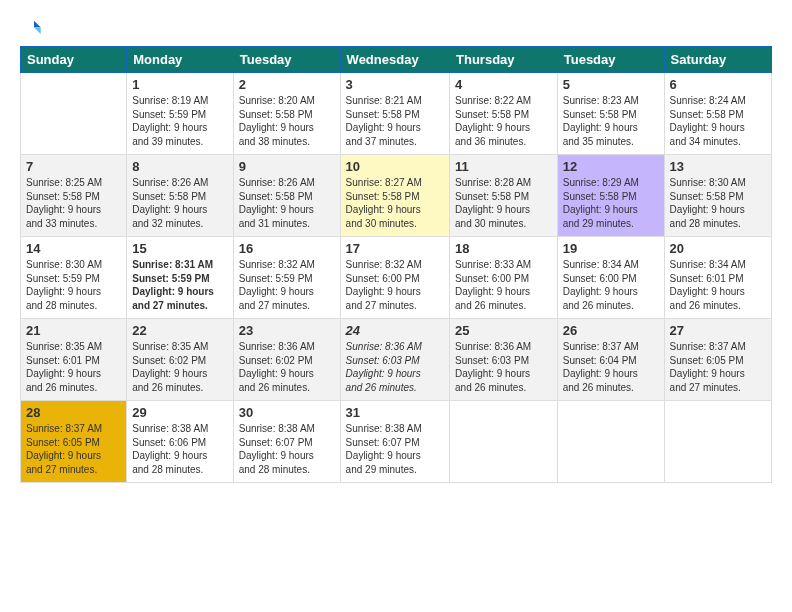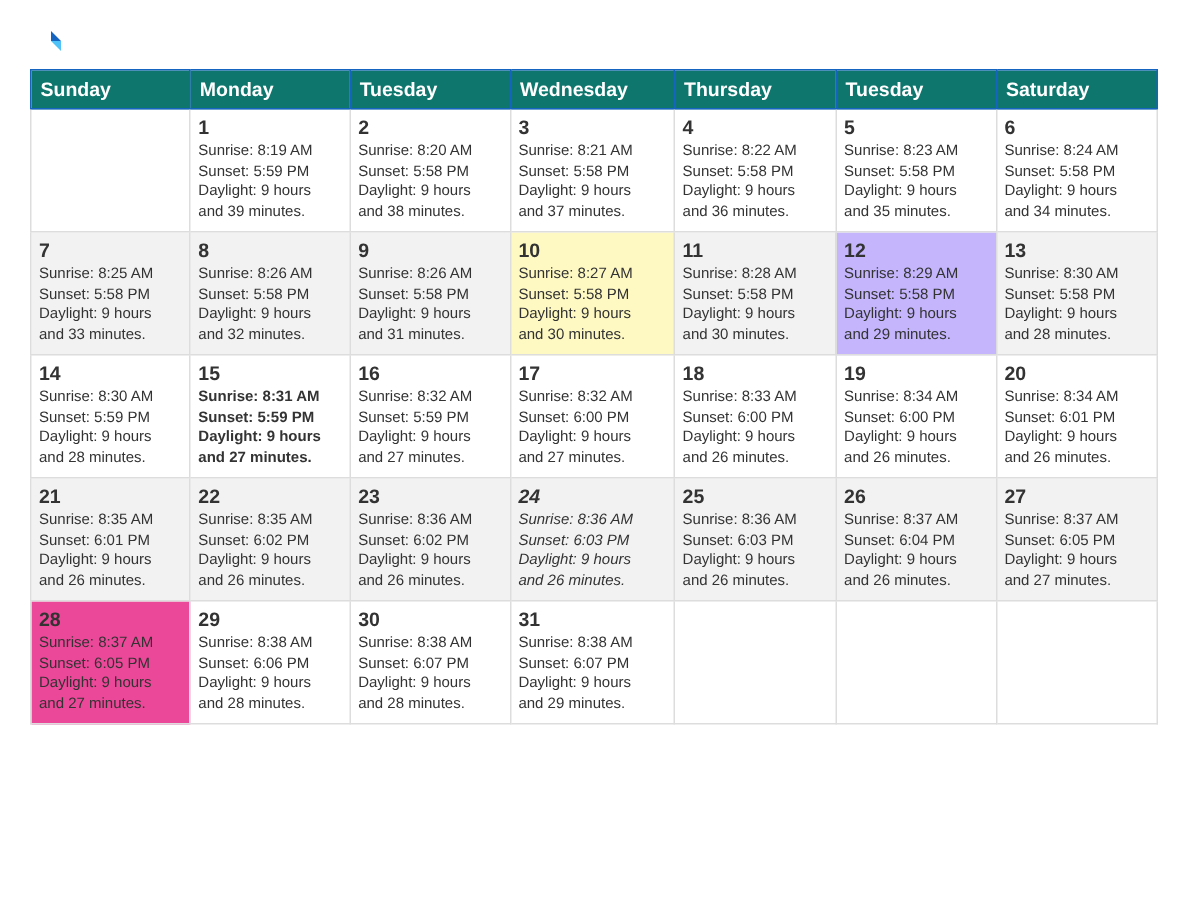--- a/index.html
+++ b/index.html
@@ -326,21 +326,21 @@
           </td>
           <td style="background-color: rgb(242, 242, 242);">
             <span class="day-num">27</span>
             <div class="day-info" style="white-space: pre-line;">Sunrise: 8:37 AM
 Sunset: 6:05 PM
 Daylight: 9 hours
 and 27 minutes.</div>
           </td>
         </tr>
         <tr>
-          <td style="background-color: #ec4899;">
+          <td style="background-color: #eab308;">
             <span class="day-num">28</span>
             <div class="day-info" style="white-space: pre-line;">Sunrise: 8:37 AM
 Sunset: 6:05 PM
 Daylight: 9 hours
 and 27 minutes.</div>
           </td>
           <td style="background-color: rgb(255, 255, 255);">
             <span class="day-num">29</span>
             <div class="day-info" style="white-space: pre-line;">Sunrise: 8:38 AM
 Sunset: 6:06 PM

